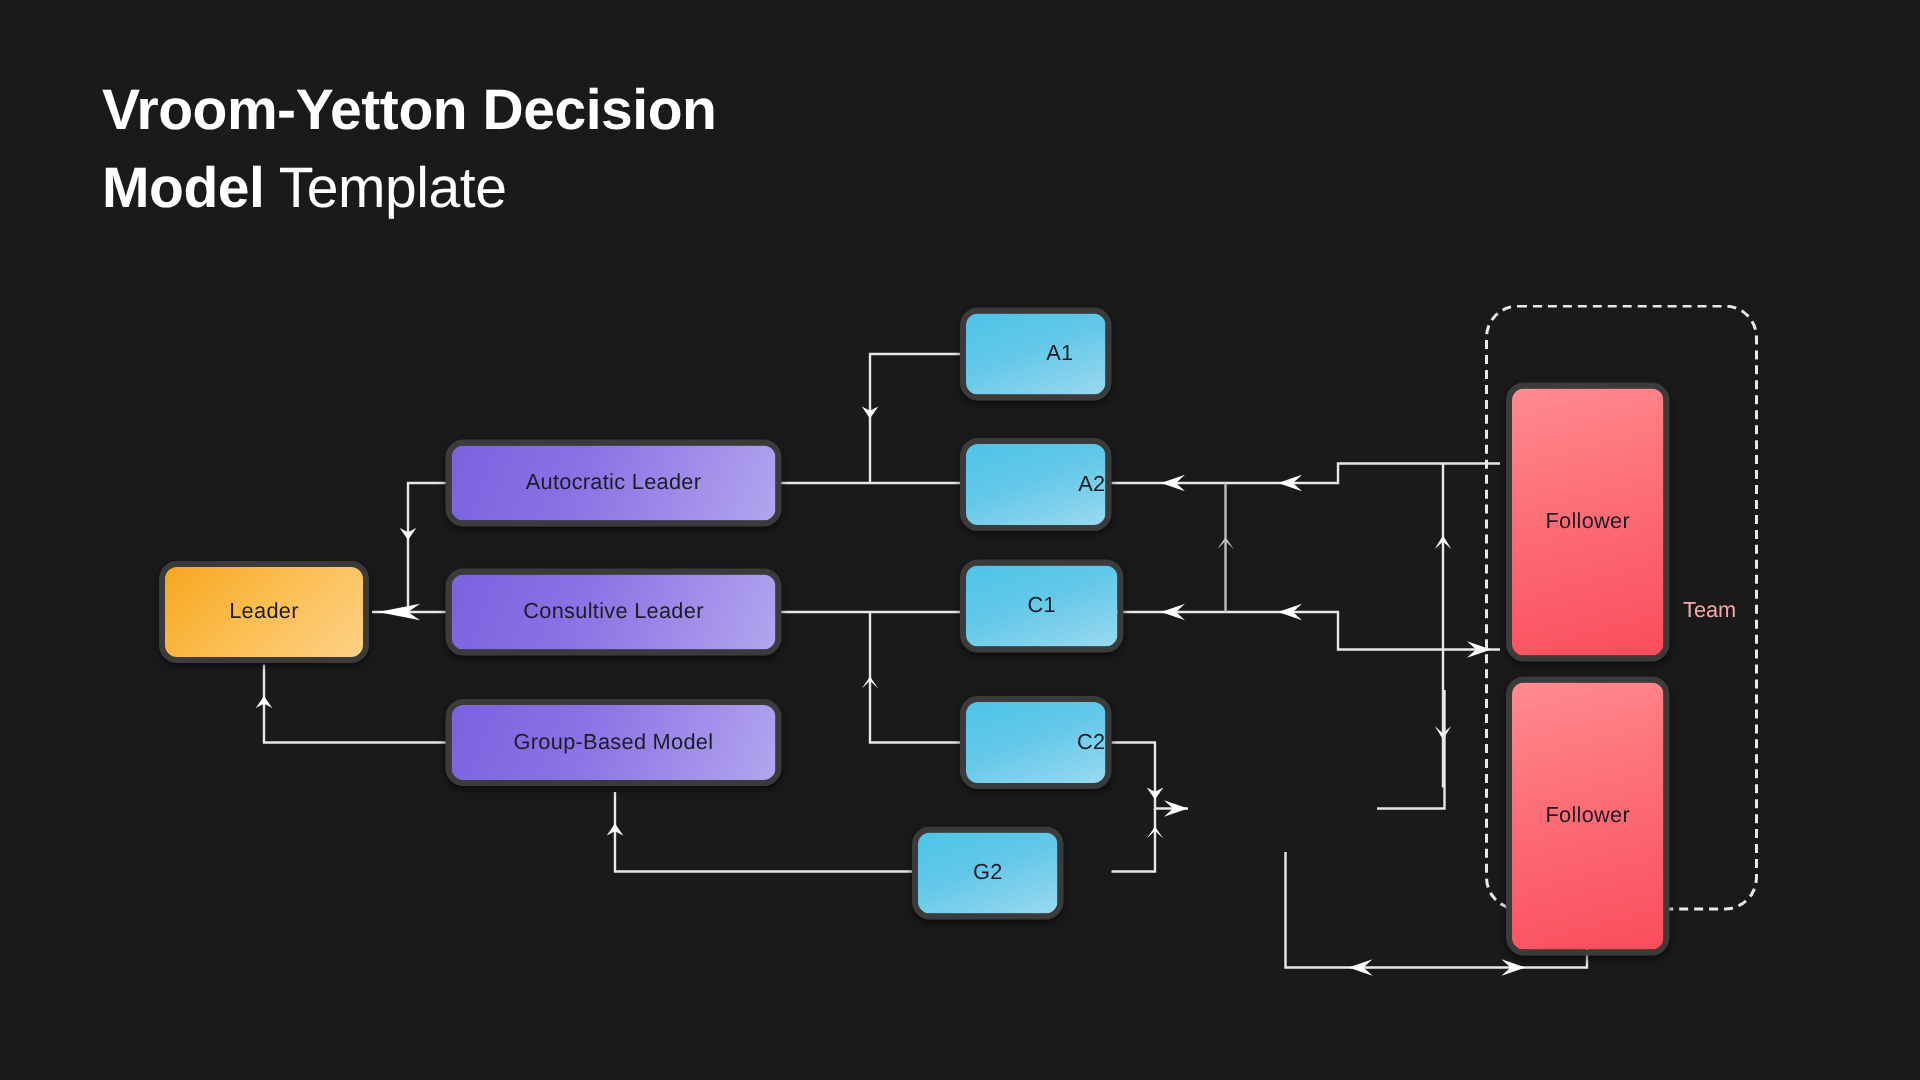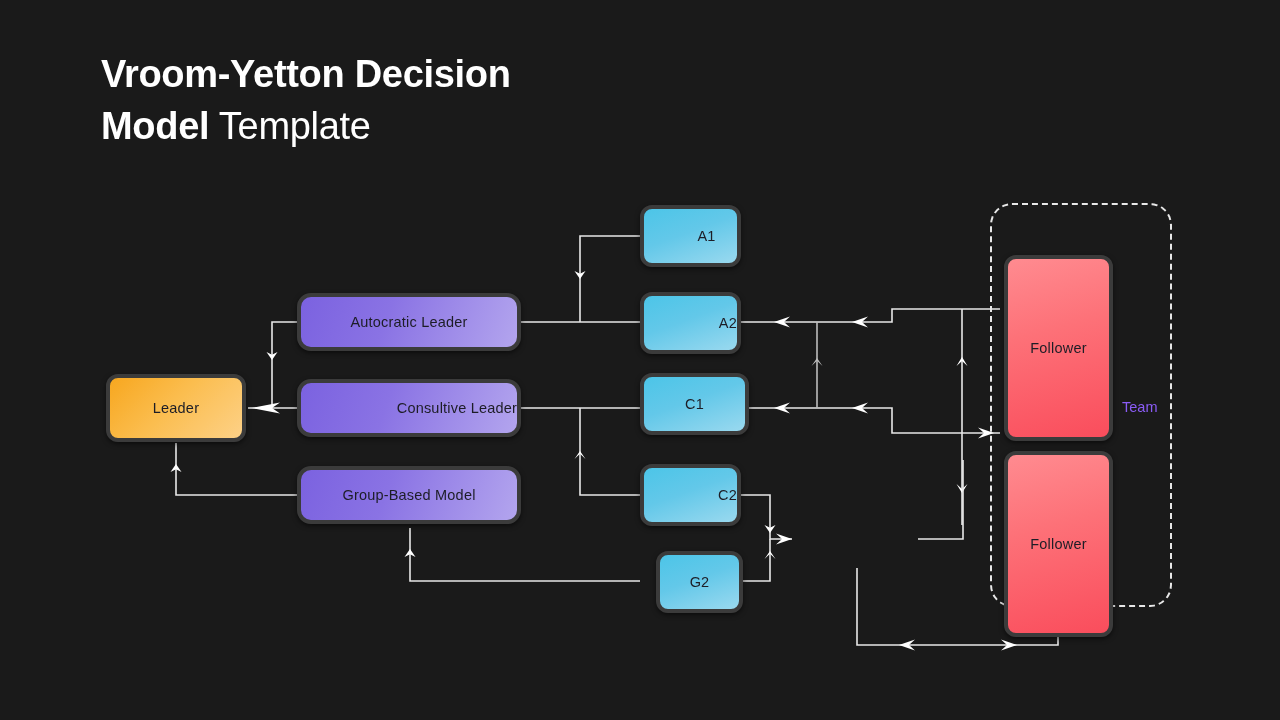--- a/index.html
+++ b/index.html
@@ -18,21 +18,20 @@
   #title {
     position: absolute;
     left: 68px;
     top: 48px;
     color: #ffffff;
     font-size: 38px;
     line-height: 52px;
     letter-spacing: -0.3px;
     font-weight: 400;
     white-space: pre;
-    margin-left: 33px;
   }
   #title .strong { font-weight: 700; }
 
   svg.wires {
     position: absolute;
     left: 0; top: 0;
     width: 1280px;
     height: 720px;
     pointer-events: none;
   }
@@ -49,21 +48,20 @@
     font-size: 14.5px;
     letter-spacing: 0.2px;
     text-align: center;
     box-shadow: 0 2px 5px rgba(0,0,0,0.55);
   }
   .node.leader-root {
     background: linear-gradient(135deg, #f7a71f 0%, #fbbd4e 45%, #fdd187 100%);
   }
   .node.leader-style {
     background: linear-gradient(110deg, #7b62e0 0%, #8a73e4 40%, #b3a5ee 100%);
-    border-radius: 14px;
   }
   .node.outcome {
     background: linear-gradient(160deg, #4cc5e8 0%, #63c8e9 45%, #9ad9ef 100%);
   }
   .node.meeting {
     background: linear-gradient(135deg, #1fc98b 0%, #24d39a 45%, #5ee3b5 100%);
   }
   .node.follower {
     background: linear-gradient(165deg, #ff8b90 0%, #fd7178 40%, #fa4d5c 100%);
     margin-top: 40px;
@@ -71,21 +69,21 @@
 
   #team-box {
     position: absolute;
     box-sizing: border-box;
     border: 2px dashed #e8e8e8;
     border-radius: 22px;
     background: transparent;
   }
   #team-label {
     position: absolute;
-    color: #8b5cf6;
+    color: #fca5a5;
     font-size: 14.5px;
     white-space: nowrap;
   }
 </style>
 </head>
 <body>
 
 <div id="canvas">
 
   <div id="title"><span class="strong">Vroom-Yetton Decision</span>
@@ -157,21 +155,21 @@
   <div id="team-label" style="left:1122px; top:399px;">Team</div>
 
   <div class="node leader-root" style="left:106px; top:374px; width:140px; height:68px;">
     <span>Leader</span>
   </div>
 
   <div class="node leader-style" style="left:297px; top:293px; width:224px; height:58px;">
     <span>Autocratic Leader</span>
   </div>
 
-  <div class="node leader-style" style="left:297px; top:379px; width:224px; height:58px;justify-content:flex-end;">
+  <div class="node leader-style" style="left:297px; top:379px; width:224px; height:58px;">
     <span>Consultive Leader</span>
   </div>
 
   <div class="node leader-style" style="left:297px; top:466px; width:224px; height:58px;">
     <span>Group-Based Model</span>
   </div>
 
   <div class="node outcome" style="left:640px; top:205px; width:101px; height:62px;padding-left:32px;">
     <span>A1</span>
   </div>
@@ -181,21 +179,21 @@
   </div>
 
   <div class="node outcome" style="left:640px; top:373px; width:109px; height:62px;">
     <span>C1</span>
   </div>
 
   <div class="node outcome" style="left:640px; top:464px; width:101px; height:62px;justify-content:flex-end;">
     <span>C2</span>
   </div>
 
-  <div class="node outcome" style="left:656px; top:551px; width:87px; height:62px;justify-content:center;">
+  <div class="node outcome" style="left:608px; top:551px; width:101px; height:62px;justify-content:center;">
     <span>G2</span>
   </div>
 
 
   <div class="node follower" style="left:1004px; top:215px; width:109px; height:186px;">
     <span>Follower</span>
   </div>
 
   <div class="node follower" style="left:1004px; top:411px; width:109px; height:186px;">
     <span>Follower</span>

